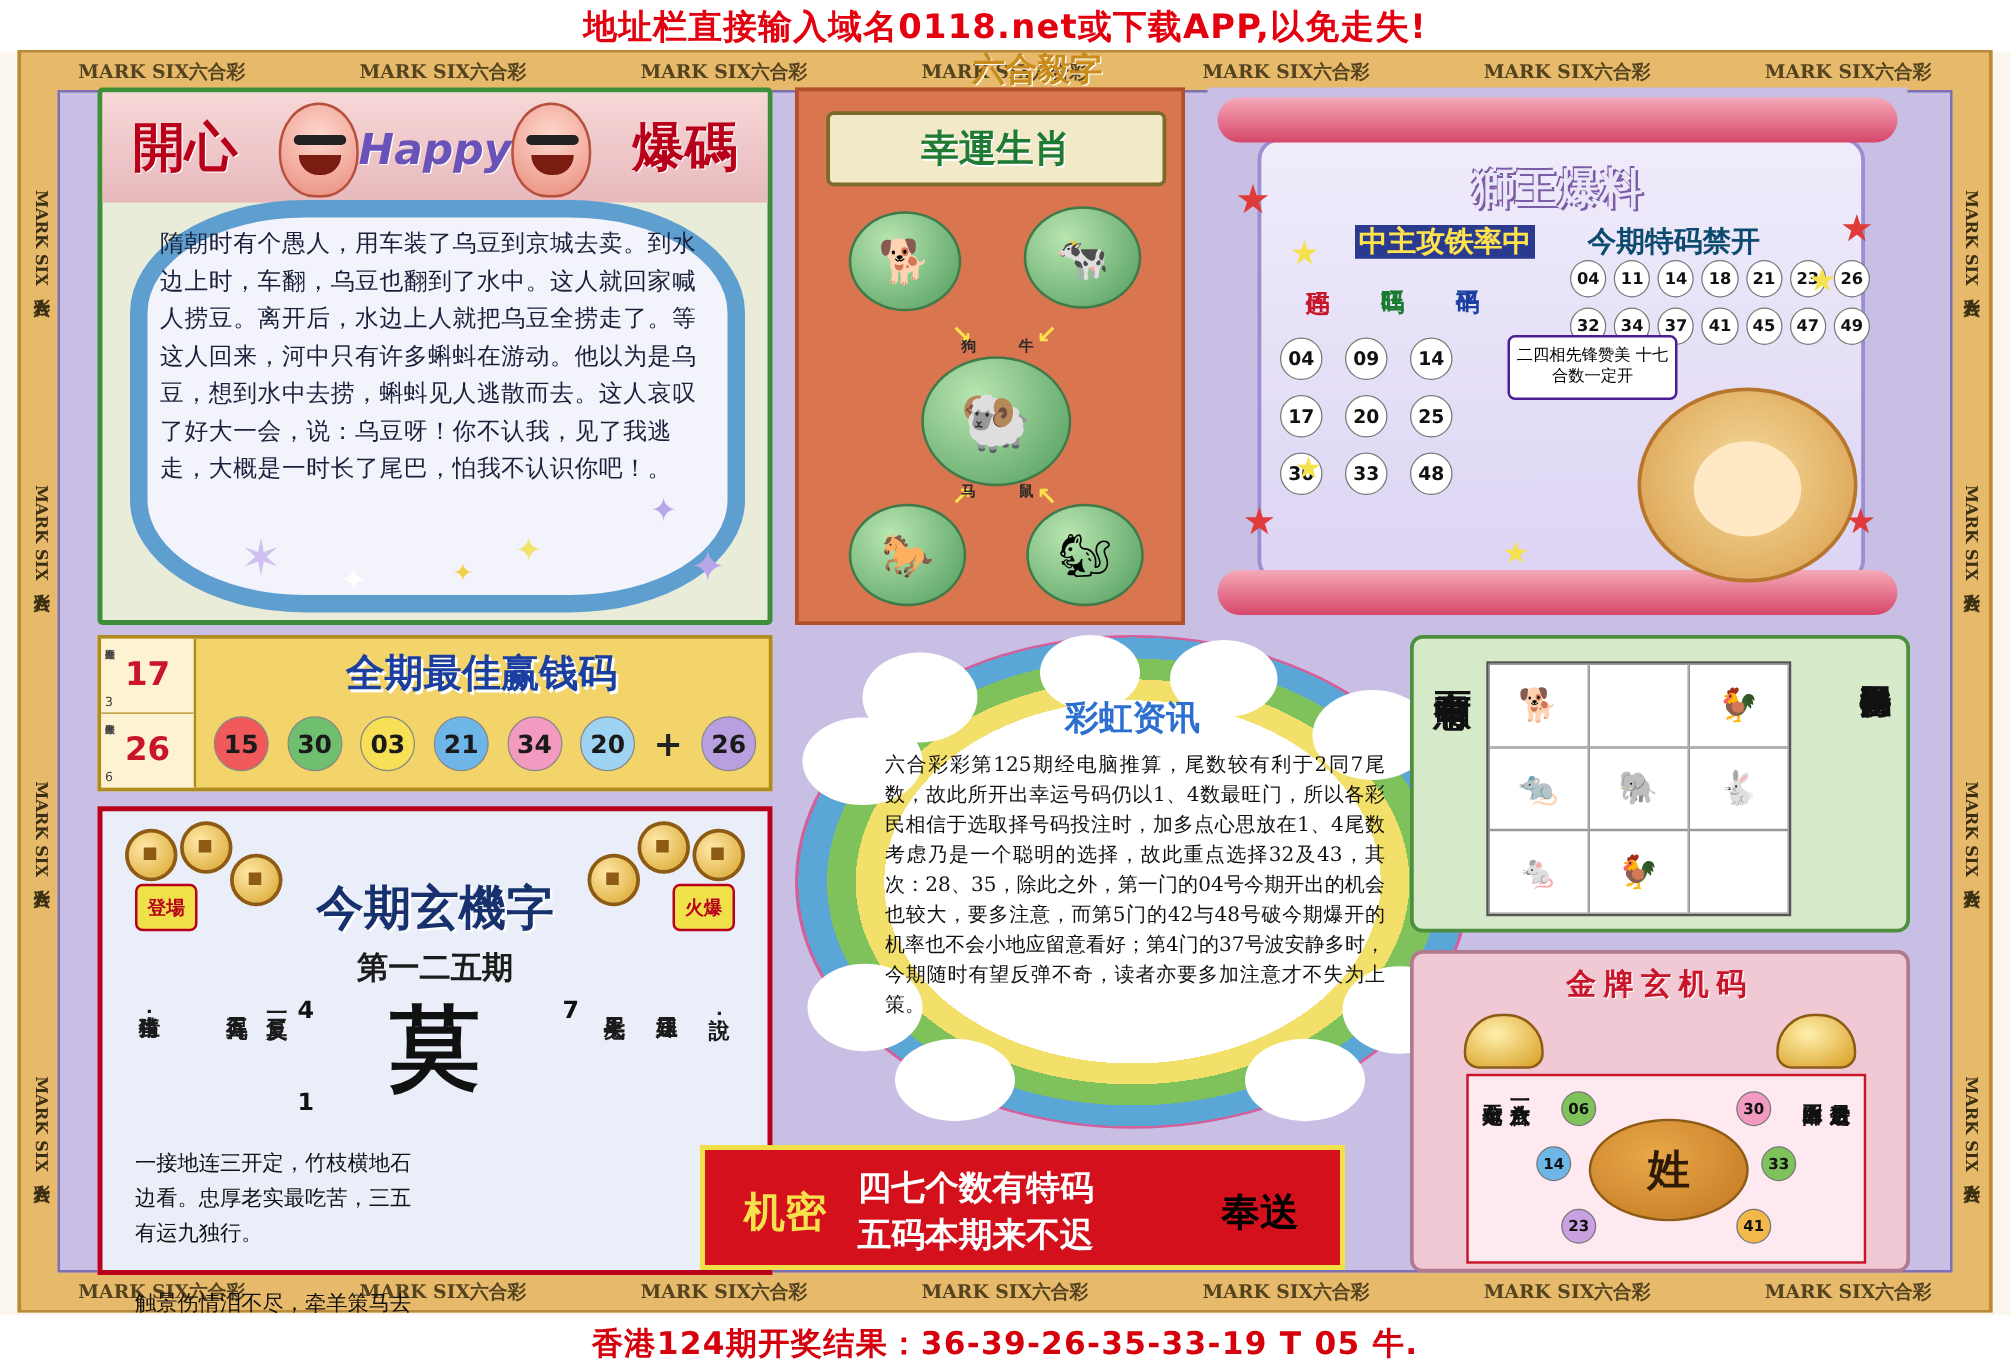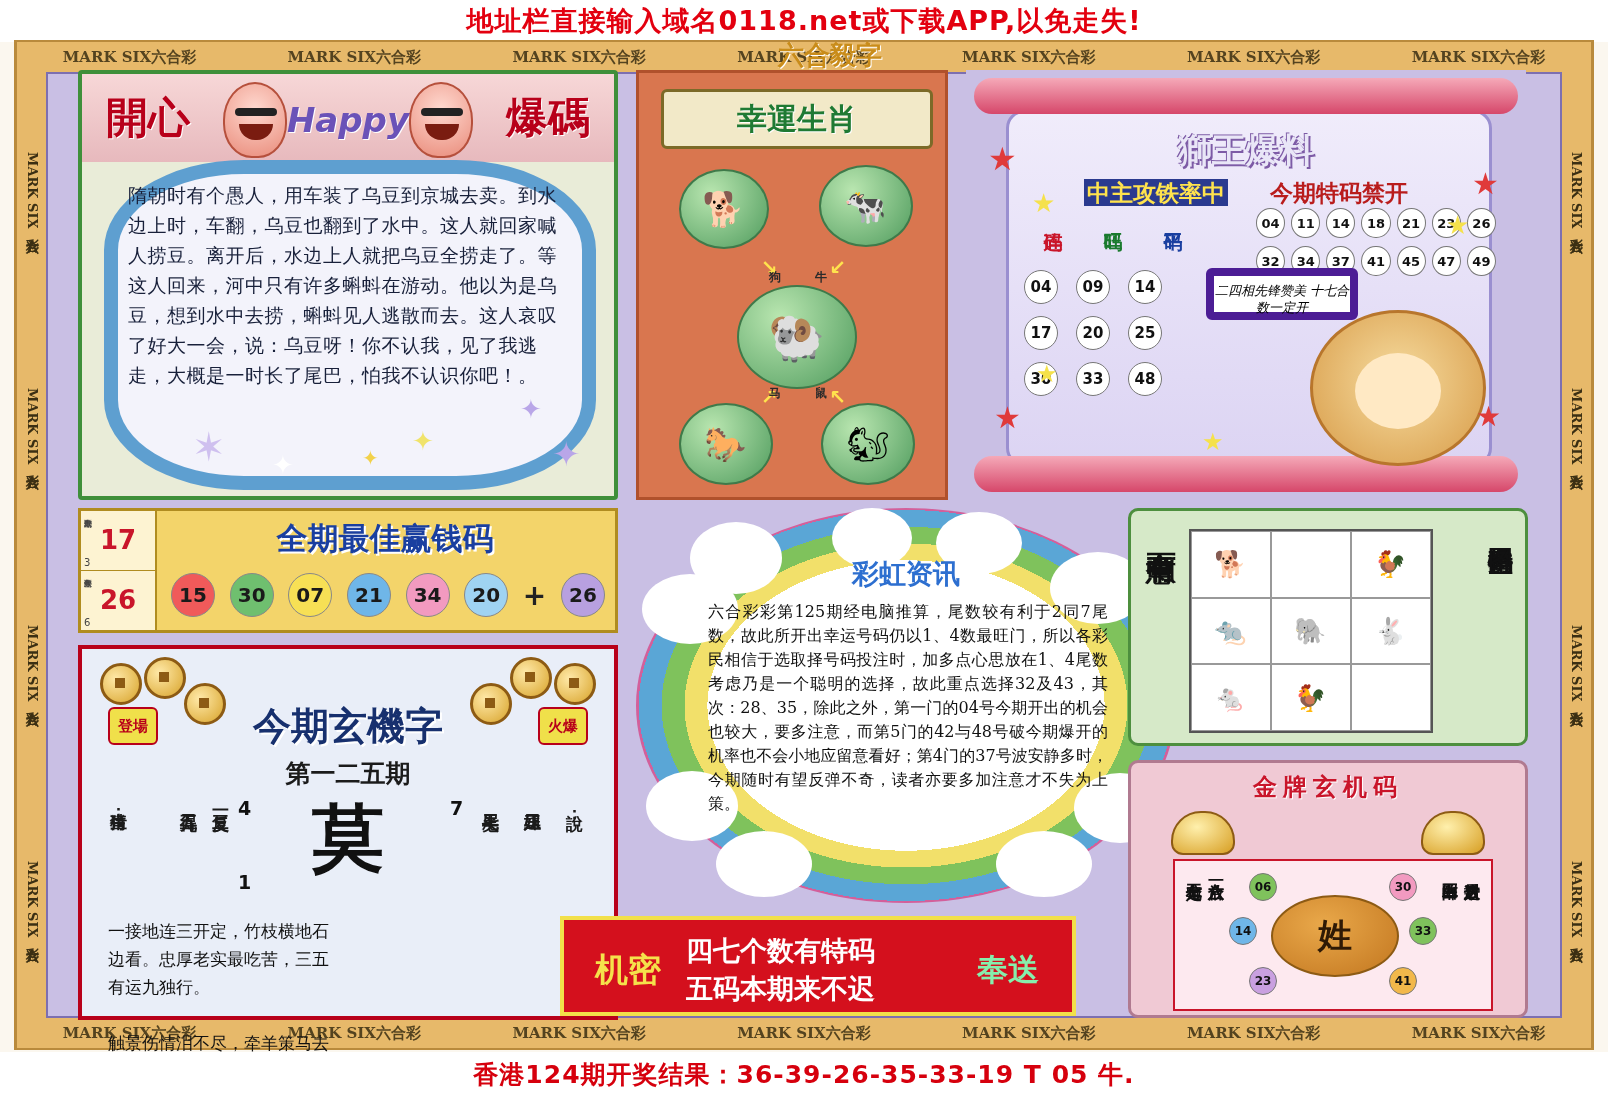--- a/index.html
+++ b/index.html
@@ -161,45 +161,45 @@
     position:absolute;left:0;top:58px;width:560px;text-align:center;
     font-family:"DejaVu Serif","Liberation Serif",serif;
     font-size:34px;font-weight:bold;color:#e9e6f7;
     text-shadow:2px 2px 0 #7d5ba6, -1px -1px 0 #7d5ba6;
   }
   #p-lion .sub{
     position:absolute;top:108px;width:560px;text-align:center;
     font-family:"DejaVu Serif","Liberation Serif",serif;
     font-size:23px;font-weight:bold;
   }
-  .sub .red{color:#b91c1c;}
+  .sub .red{color:#0c4a6e;}
   .sub .hl{background:#2a3a8f;color:#ffe34d;padding:0 3px;}
   #p-lion .lbl3{
     position:absolute;left:58px;top:148px;width:180px;
     display:flex;justify-content:space-around;
     font-family:"DejaVu Serif","Liberation Serif",serif;
   }
   .vcol{writing-mode:vertical-rl;font-size:19px;font-weight:bold;line-height:20px;}
   .ball{
     width:32px;height:32px;border-radius:50%;
     display:inline-flex;align-items:center;justify-content:center;
     font-size:15px;font-weight:bold;color:#111;
     border:1px solid #777;background:#fff;
     font-family:"DejaVu Sans","Liberation Sans",sans-serif;
   }
   .ball.sm{width:28px;height:28px;font-size:13px;}
   #p-lion .grid-right{position:absolute;left:290px;top:138px;width:240px;}
   #p-lion .grid-right .row{display:flex;gap:6px;margin-bottom:8px;}
   #p-lion .grid-left{position:absolute;left:58px;top:200px;width:160px;}
   #p-lion .grid-left .row{display:flex;gap:18px;margin-bottom:12px;}
   #p-lion .bubble-note{
-    position:absolute;left:240px;top:198px;width:152px;height:52px;
-    background:#fff;border:8px solid #4c1d95;border-radius:6px;
+    position:absolute;left:240px;top:198px;width:136px;height:52px;
+    background:#fff;border:2px solid #4c1d95;border-radius:6px;
     font-size:13px;line-height:17px;text-align:center;padding-top:6px;
-    box-sizing:border-box;font-family:"DejaVu Serif","Liberation Serif",serif;font-style:italic;
+    box-sizing:border-box;font-family:"DejaVu Serif","Liberation Serif",serif;
   }
   .lion-img{
     position:absolute;right:40px;bottom:34px;width:170px;height:150px;
     background:radial-gradient(circle at 50% 45%,#f6dca0,#d79a46);
     border-radius:50%;border:3px solid #b8762c;
   }
   .lion-img:after{
     content:"";position:absolute;left:42px;top:40px;width:86px;height:76px;
     border-radius:50%;background:#ffe9c4;
   }
@@ -342,21 +342,21 @@
   }
   #p-jimi .lines{
     position:absolute;left:122px;top:12px;width:270px;
     font-family:"DejaVu Serif","Liberation Serif",serif;
     font-size:27px;line-height:38px;color:#fff;font-weight:bold;
   }
   #p-jimi .give{
     position:absolute;right:12px;top:20px;width:104px;height:60px;
     display:flex;align-items:center;justify-content:center;
     font-family:"DejaVu Serif","Liberation Serif",serif;
-    font-size:31px;font-weight:bold;color:#86efac;
+    font-size:31px;font-weight:bold;color:#000000;
   }
 
   
   #p-puzzle{
     left:1128px;top:508px;width:400px;height:238px;
     background:#d6e9c8;border:3px solid #4d8f3e;border-radius:10px;
   }
   #p-puzzle .vt{
     position:absolute;left:10px;top:18px;writing-mode:vertical-rl;
     font-family:"DejaVu Serif","Liberation Serif",serif;
@@ -596,21 +596,21 @@
       <div class="cell" style="border-bottom:none">
         <span class="tag">今年开出次数</span>
         <span class="num">26</span>
         <span class="tag2">6</span>
       </div>
     </div>
     <div class="title">全期最佳赢钱码</div>
     <div class="nums">
       <span class="bigball" style="background:#f05a5a">15</span>
       <span class="bigball" style="background:#6fbf6f">30</span>
-      <span class="bigball" style="background:#f7e055">07</span>
+      <span class="bigball" style="background:#f7e055">03</span>
       <span class="bigball" style="background:#6fb6e8">21</span>
       <span class="bigball" style="background:#f29ac0">34</span>
       <span class="bigball" style="background:#9fd3f2">20</span>
       <span class="plus">+</span>
       <span class="bigball" style="background:#b8a0e0">26</span>
     </div>
   </div>
 
   <div class="panel" id="p-xuan">
     <div class="coin" style="left:18px;top:14px"></div>

